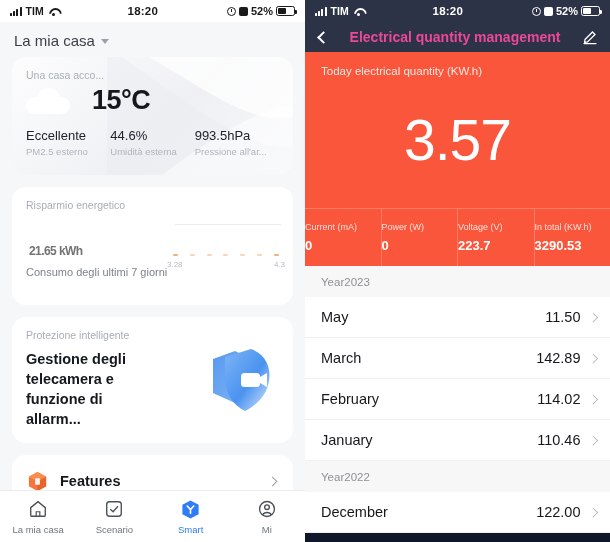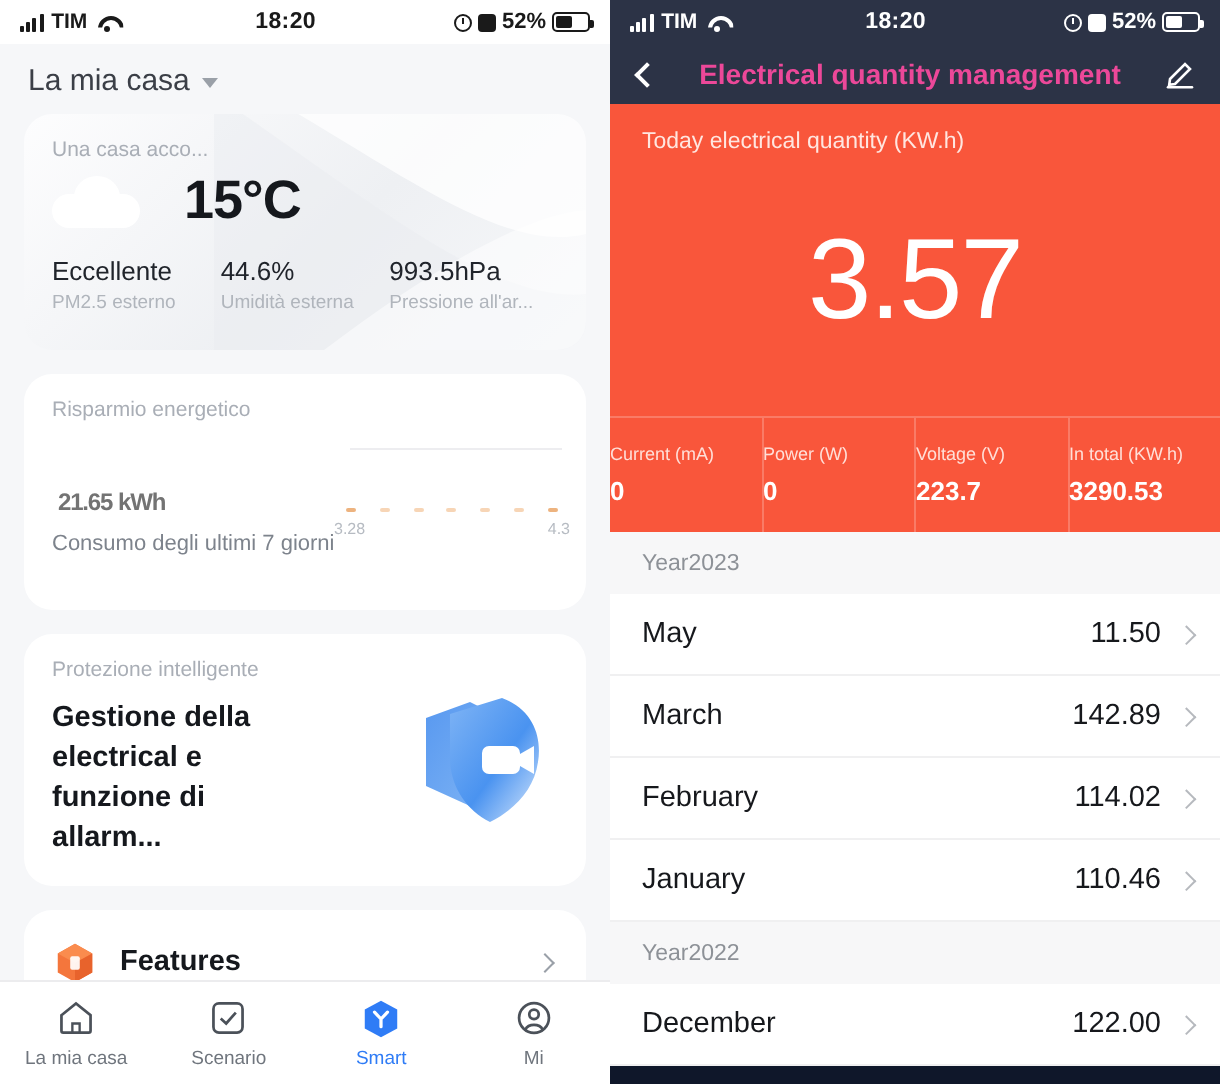--- a/index.html
+++ b/index.html
@@ -298,21 +298,21 @@
             <div class="mini-axis">
               <span>3.28</span>
               <span>4.3</span>
             </div>
           </div>
         </div>
       </div>
 
       <div class="card prot-card">
         <div class="card-label">Protezione intelligente</div>
-        <div class="prot-title">Gestione della electrical e funzione di allarm...</div>
+        <div class="prot-title">Gestione degli telecamera e funzione di allarm...</div>
         <div class="shield-wrap">
           <svg viewBox="0 0 80 80" width="80" height="80">
             <defs>
               <linearGradient id="shGrad" x1="0" y1="0" x2="1" y2="1">
                 <stop offset="0%" stop-color="#7fb4f5"></stop>
                 <stop offset="55%" stop-color="#4a93f0"></stop>
                 <stop offset="100%" stop-color="#d9e9fd"></stop>
               </linearGradient>
               <linearGradient id="shGrad2" x1="0" y1="0" x2="1" y2="1">
                 <stop offset="0%" stop-color="#4f93ef"></stop>

